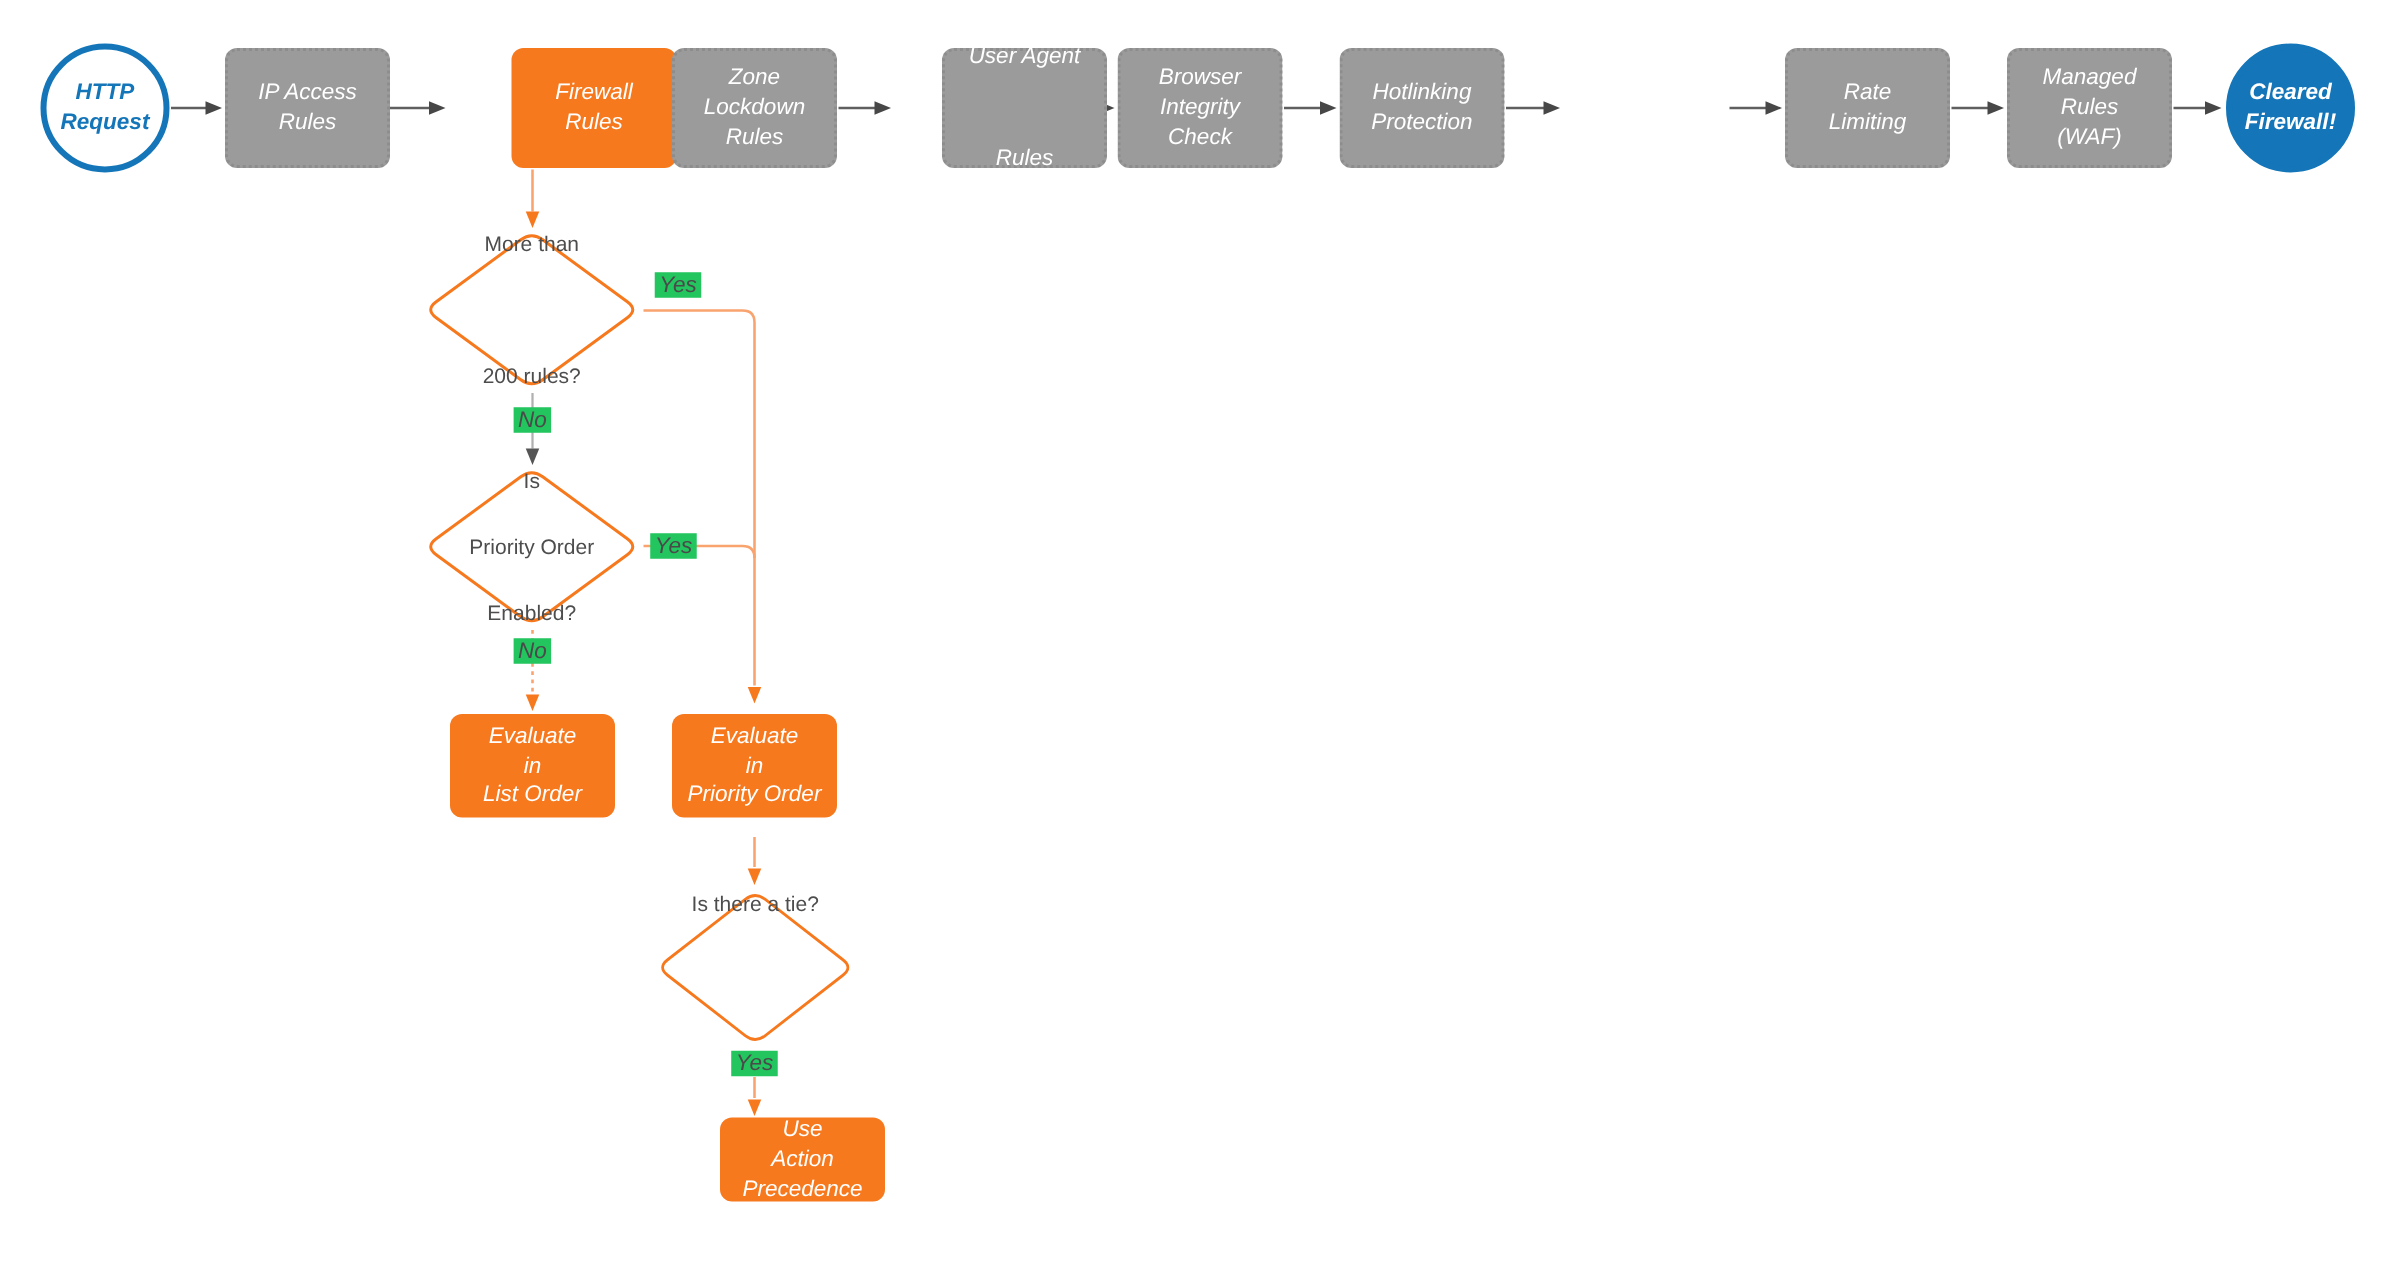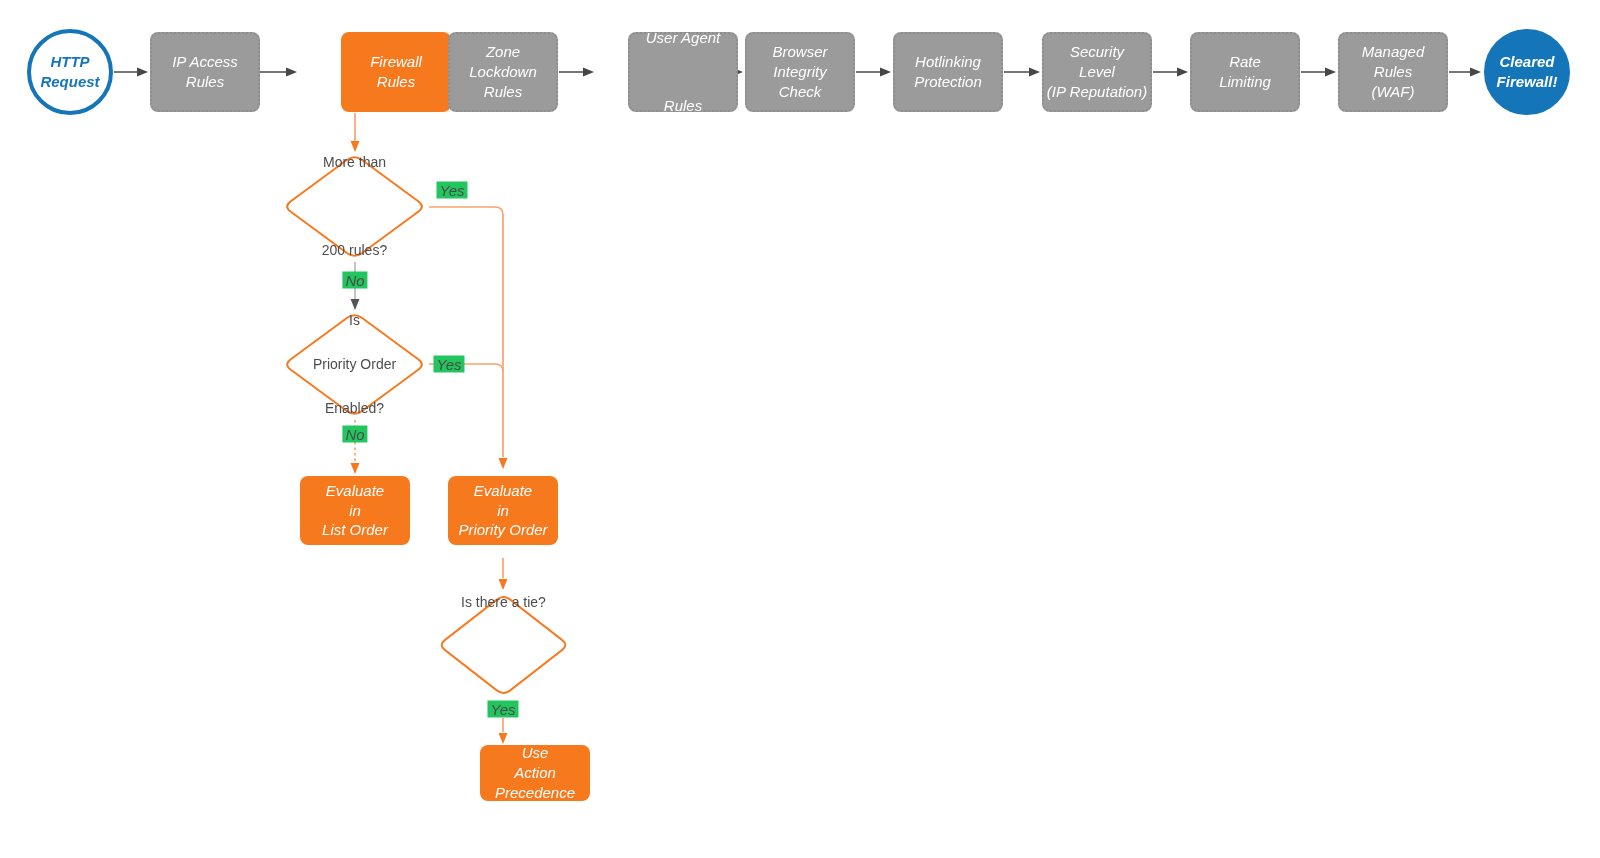--- a/index.html
+++ b/index.html
@@ -115,25 +115,20 @@
     <span>Browser</span>
     <span>Integrity</span>
     <span>Check</span>
   </div>
 
   <div class="node stage" style="left:893px;">
     <span>Hotlinking</span>
     <span>Protection</span>
   </div>
 
-  <div class="node stage" style="left:1042px;">
-    <span>Security</span>
-    <span>Level</span>
-    <span>(IP Reputation)</span>
-  </div>
 
   <div class="node stage" style="left:1190px;">
     <span>Rate</span>
     <span>Limiting</span>
   </div>
 
   <div class="node stage" style="left:1338px;">
     <span>Managed</span>
     <span>Rules</span>
     <span>(WAF)</span>

